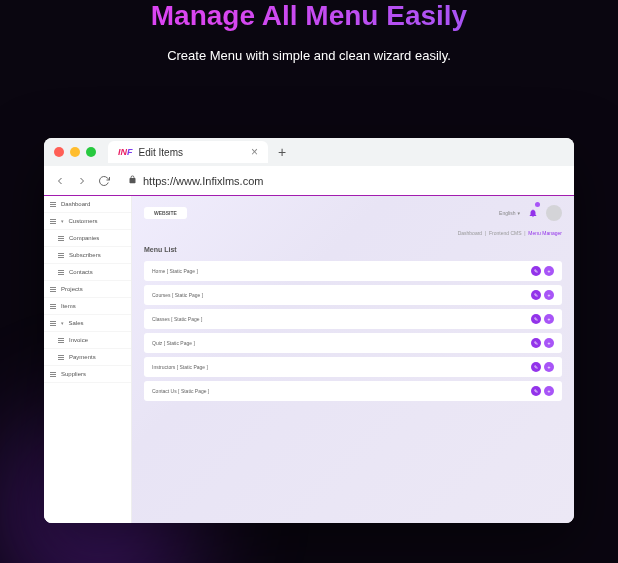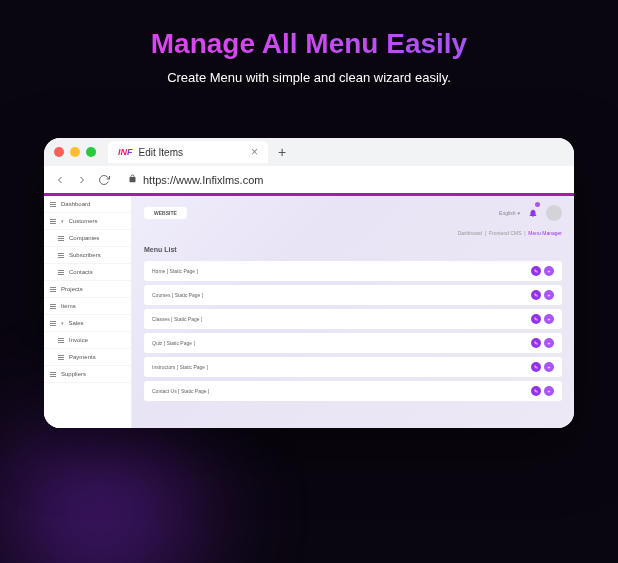--- a/index.html
+++ b/index.html
@@ -1,30 +1,30 @@
 <!DOCTYPE html>
 <html><head>
 <meta charset="utf-8">
 <style>
 * { margin: 0; padding: 0; box-sizing: border-box; font-family: -apple-system, BlinkMacSystemFont, 'Segoe UI', Arial, sans-serif; }
 body { background: #0a0610; width: 618px; height: 563px; overflow: hidden; position: relative; }
 .bg-glow { position: absolute; bottom: -100px; left: -50px; width: 300px; height: 300px; background: radial-gradient(circle, rgba(138,43,226,0.5), transparent 70%); filter: blur(40px); }
-.hero-title { text-align: center; font-size: 28px; font-weight: 800; margin-top: 28px; background: linear-gradient(90deg, #e040fb 0%, #d946ef 35%, #8b5cf6 100%); -webkit-background-clip: text; background-clip: text; color: transparent; }
-.hero-sub { text-align: center; color: #fff; font-size: 13px; margin-top: 8px; line-height: 1.5; }
-.browser { position: absolute; top: 138px; left: 50%; transform: translateX(-50%); width: 530px; height: 290px; background: #fff; border-radius: 16px; box-shadow: 0 20px 60px rgba(0,0,0,0.5); overflow: hidden; }
+.hero-title { text-align: center; font-size: 28px; font-weight: 800; background: linear-gradient(90deg, #e040fb 0%, #d946ef 35%, #8b5cf6 100%); -webkit-background-clip: text; background-clip: text; color: transparent; }
+.hero-sub { text-align: center; color: #fff; font-size: 13px; margin-top: 14px; line-height: 1.5; }
+.browser { position: absolute; top: 138px; left: 50%; transform: translateX(-50%); width: 530px; height: 385px; background: #fff; border-radius: 8px; box-shadow: 0 20px 60px rgba(0,0,0,0.5); overflow: hidden; }
 .tab-bar { height: 28px; background: #f1f3f4; display: flex; align-items: center; padding: 0 10px; }
 .dots { display: flex; gap: 6px; margin-right: 12px; }
 .dot { width: 10px; height: 10px; border-radius: 50%; }
 .dot.r { background: #ff5f56; } .dot.y { background: #ffbd2e; } .dot.g { background: #27c93f; }
 .tab { background: #fff; height: 22px; border-radius: 6px 6px 0 0; display: flex; align-items: center; padding: 0 10px; font-size: 10px; color: #333; gap: 6px; min-width: 160px; }
 .tab-logo { font-size: 9px; font-weight: 800; font-style: italic; }
 .tab-logo .l1 { color: #e91e63; } .tab-logo .l2 { color: #7c3aed; }
 .tab-close { margin-left: auto; color: #888; font-size: 12px; }
 .new-tab { color: #555; font-size: 14px; margin-left: 10px; }
-.addr-bar { height: 30px; background: #fff; display: flex; align-items: center; padding: 0 10px; gap: 10px; border-bottom: 3px solid #a21caf; }
+.addr-bar { height: 30px; background: #fff; display: flex; align-items: center; padding: 0 10px; gap: 10px; border-bottom: 1px solid #a21caf; }
 .nav-icon { color: #666; font-size: 12px; display: flex; align-items: center; }
 .url-box { flex: 1; display: flex; align-items: center; gap: 6px; font-size: 11px; color: #333; padding: 0 8px; }
 .lock { color: #555; font-size: 9px; }
 .app { display: flex; height: calc(100% - 58px); background: linear-gradient(135deg, #f3f0ff 0%, #e8e4f5 40%, #ece8f5 100%); }
 .sidebar { width: 88px; background: #fff; border-right: 1px solid #eee; overflow: hidden; font-size: 6px; }
 .side-item { display: flex; align-items: center; padding: 5px 6px; color: #555; gap: 5px; border-bottom: 1px solid #f5f5f5; }
 .side-item.sub { padding-left: 14px; }
 .hamb { display: inline-flex; flex-direction: column; gap: 1px; }
 .hamb span { width: 6px; height: 1px; background: #888; }
 .caret { font-size: 5px; color: #888; }

